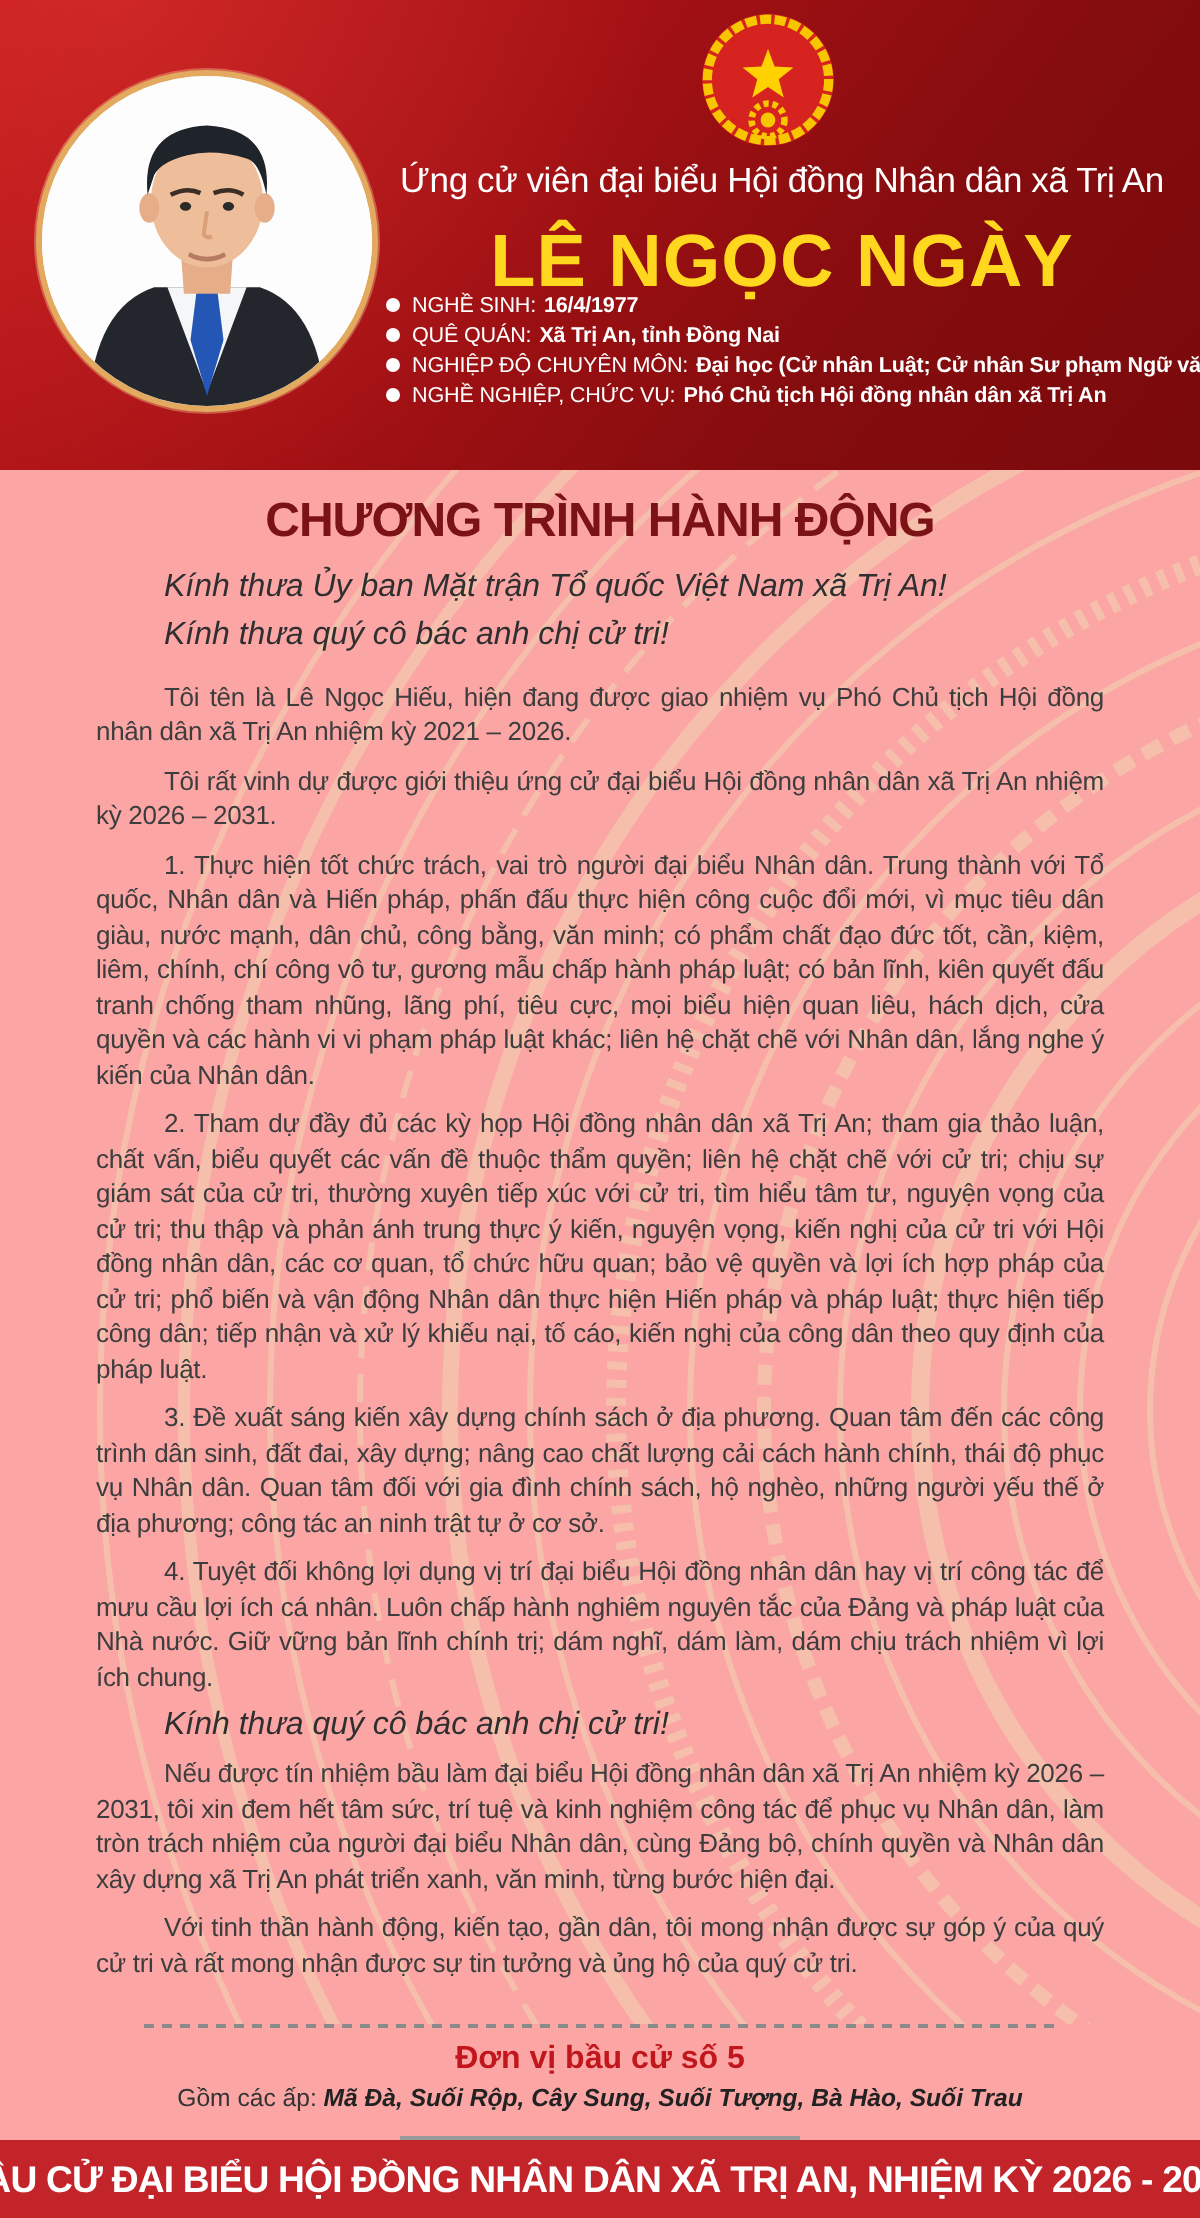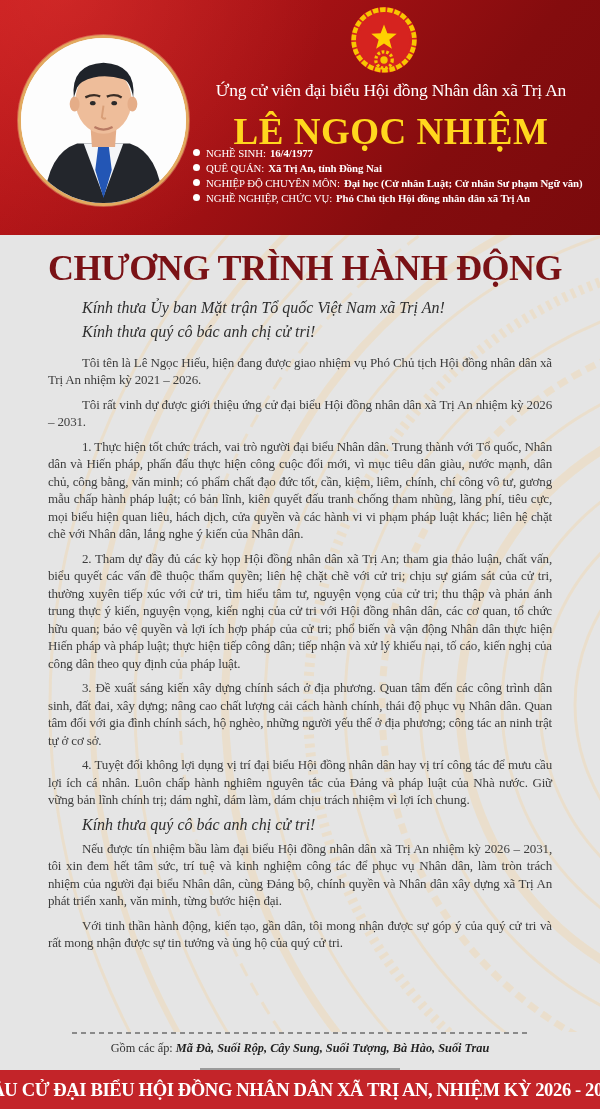--- a/index.html
+++ b/index.html
@@ -1,19 +1,19 @@
 <!DOCTYPE html>
 <html><head>
 <meta charset="utf-8">
 <style>
   html,body{margin:0;padding:0;}
   .page{
     position:relative;width:600px;height:1109px;overflow:hidden;
-    font-family:Liberation Serif, serif;
-    display:flex;flex-direction:column;background:#e5e5e5;
+    font-family:Liberation Sans, sans-serif;
+    display:flex;flex-direction:column;background:#fca5a5;
   }
   
   .header{
     position:relative;height:235px;flex:0 0 auto;
     background:
       radial-gradient(circle at 10% -5%, rgba(255,80,70,.28) 0%, rgba(255,80,70,0) 45%),
       linear-gradient(128deg,#c2191c 0%,#a31114 42%,#840c0e 72%,#7a0a0c 100%);
   }
   .photo-ring{
     position:absolute;left:18px;top:35px;width:165px;height:165px;border-radius:50%;
@@ -28,21 +28,21 @@
   .info-list{position:absolute;left:193px;top:146px;width:400px;}
   .info-row{display:flex;align-items:baseline;color:#fff;font-size:10.8px;line-height:15px;white-space:nowrap;}
   .bullet{width:7px;height:7px;border-radius:50%;background:#fff;flex:0 0 auto;margin-right:6px;position:relative;top:-1px;align-self:center;}
   .info-label{letter-spacing:-.1px;margin-right:4px;}
   .info-value{font-weight:700;letter-spacing:-.1px;}
   
   .body-sec{position:relative;flex:1 1 auto;overflow:hidden;padding:10px 48px 0 48px;}
   .watermark{position:absolute;left:0;top:0;width:600px;height:840px;pointer-events:none;opacity:.5;}
   .body-inner{position:relative;}
   .prog-title{
-    color:#7a1216;font-weight:700;font-size:36px;letter-spacing:-.5px;
+    text-align:center;color:#7a1216;font-weight:700;font-size:24px;letter-spacing:-.5px;
     margin:2px 0 10px 0;white-space:nowrap;
   }
   .greet{font-style:italic;color:#2f2f2f;font-size:16px;margin:0 0 6px 0;padding-left:34px;}
   .para{
     color:#3d3d3d;font-size:13px;line-height:1.345;text-align:justify;
     text-indent:34px;margin:1px 0 7px 0;letter-spacing:-.15px;
   }
   .gap-top{margin-top:13px;}
   
   .unit-sec{position:relative;flex:0 0 auto;text-align:center;padding-bottom:0;}
@@ -99,21 +99,21 @@
       <circle cx="35" cy="33" r="32" fill="#d6231f"></circle>
       <circle cx="35" cy="33" r="29.5" fill="none" stroke="#f7c600" stroke-width="4.5" stroke-dasharray="5.5,1.6"></circle>
       <circle cx="35" cy="33" r="25.5" fill="none" stroke="#d6231f" stroke-width="1.5"></circle>
       <polygon points="35,18 38.23,26.55 47.36,26.98 40.23,32.7 42.64,41.52 35,36.5 27.36,41.52 29.77,32.7 22.64,26.98 31.77,26.55" fill="#ffd100"></polygon>
       <circle cx="35" cy="52.5" r="8" fill="none" stroke="#f7c600" stroke-width="3.2" stroke-dasharray="2.6,1.8"></circle>
       <circle cx="35" cy="52.5" r="3.6" fill="#f7c600"></circle>
     </svg>
 
     <div class="hdr-right">
       <div class="hdr-title">Ứng cử viên đại biểu Hội đồng Nhân dân xã Trị An</div>
-      <div class="hdr-name">LÊ NGỌC NHIỆM</div>
+      <div class="hdr-name">LÊ NGỌC NGÀY</div>
     </div>
 
     <div class="info-list">
       <div class="info-row">
         <span class="bullet"></span>
         <span class="info-label">NGHỀ SINH:</span>
         <span class="info-value">16/4/1977</span>
       </div>
       <div class="info-row">
         <span class="bullet"></span>
@@ -165,20 +165,21 @@
       <p class="para">4. Tuyệt đối không lợi dụng vị trí đại biểu Hội đồng nhân dân hay vị trí công tác để mưu cầu lợi ích cá nhân. Luôn chấp hành nghiêm nguyên tắc của Đảng và pháp luật của Nhà nước. Giữ vững bản lĩnh chính trị; dám nghĩ, dám làm, dám chịu trách nhiệm vì lợi ích chung.</p>
       <p class="greet">Kính thưa quý cô bác anh chị cử tri!</p>
       <p class="para">Nếu được tín nhiệm bầu làm đại biểu Hội đồng nhân dân xã Trị An nhiệm kỳ 2026 – 2031, tôi xin đem hết tâm sức, trí tuệ và kinh nghiệm công tác để phục vụ Nhân dân, làm tròn trách nhiệm của người đại biểu Nhân dân, cùng Đảng bộ, chính quyền và Nhân dân xây dựng xã Trị An phát triển xanh, văn minh, từng bước hiện đại.</p>
       <p class="para">Với tinh thần hành động, kiến tạo, gần dân, tôi mong nhận được sự góp ý của quý cử tri và rất mong nhận được sự tin tưởng và ủng hộ của quý cử tri.</p>
 
     </div>
   </div>
 
   <div class="unit-sec">
     <div class="dash-line"></div>
+    <div class="unit-title">Đơn vị bầu cử số 5</div>
     <div class="unit-hamlets"><span>Gồm các ấp: </span><span class="names">Mã Đà, Suối Rộp, Cây Sung, Suối Tượng, Bà Hào, Suối Trau</span></div>
     <div class="pre-footer-line"></div>
   </div>
 
   <div class="footer">
     <div class="footer-text">BẦU CỬ ĐẠI BIỂU HỘI ĐỒNG NHÂN DÂN XÃ TRỊ AN, NHIỆM KỲ 2026 - 2031</div>
   </div>
 
 </div>
 

